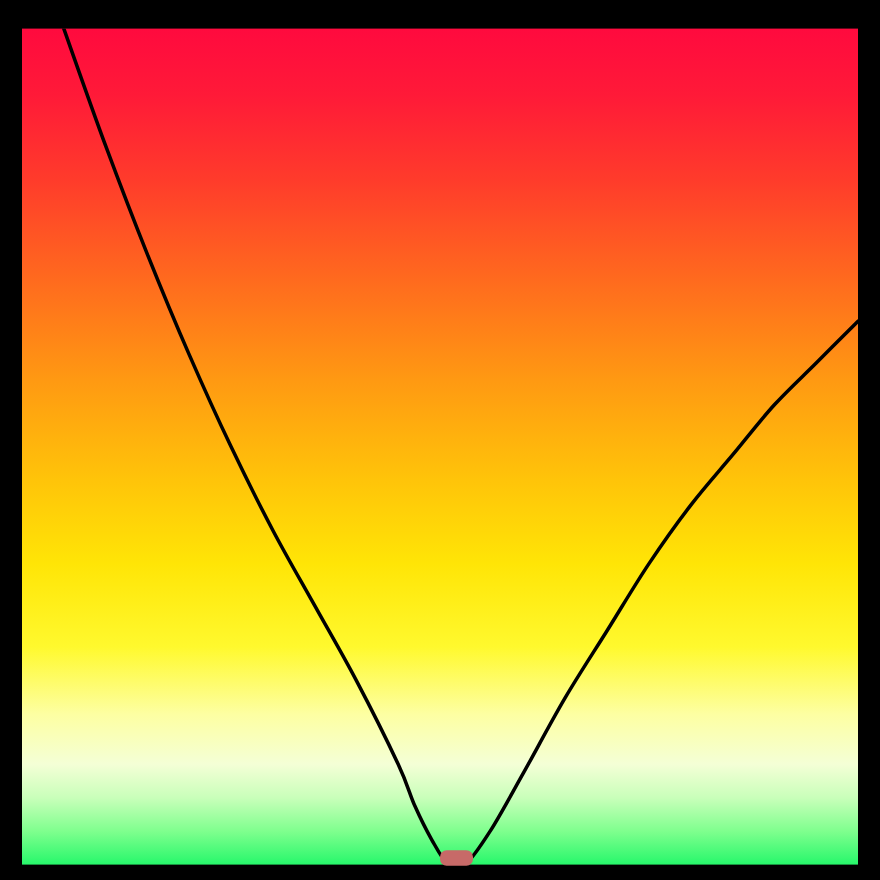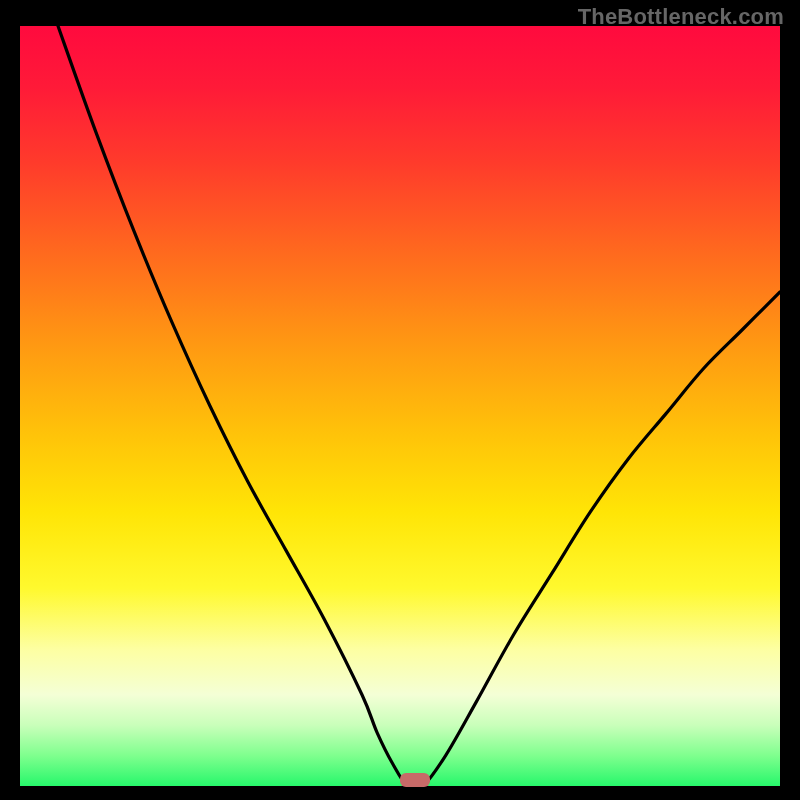--- a/index.html
+++ b/index.html
@@ -66,21 +66,20 @@
     width: 100%;
     height: 100%;
     pointer-events: none;
   }
 </style>
 </head>
 <body>
 
 <div class="frame">
 
-  <div class="watermark">TheBottleneck.com</div>
 
   <div class="plot">
     <div class="gradient"></div>
 
     <svg class="curve" viewBox="0 0 760 760" preserveAspectRatio="none">
       <path fill="none" stroke="#000000" stroke-width="3.2" stroke-linecap="round" d="M 38.0 0.0 C 44.3 17.7 63.3 72.2 76.0 106.4 C 88.7 140.6 101.3 173.5 114.0 205.2 C 126.7 236.9 139.3 267.3 152.0 296.4 C 164.7 325.5 177.3 353.4 190.0 380.0 C 202.7 406.6 215.3 431.9 228.0 456.0 C 240.7 480.1 253.3 501.6 266.0 524.4 C 278.7 547.2 291.3 568.7 304.0 592.8 C 316.7 616.9 333.1 649.8 342.0 668.8 C 350.9 687.8 352.1 695.4 357.2 706.8 C 362.3 718.2 367.3 728.3 372.4 737.2 C 377.5 746.1 382.5 756.2 387.6 760.0 C 392.7 763.8 396.5 765.1 402.8 760.0 C 409.1 754.9 416.7 743.5 425.6 729.6 C 434.5 715.7 444.6 696.7 456.0 676.4 C 467.4 656.1 481.3 629.5 494.0 608.0 C 506.7 586.5 519.3 567.5 532.0 547.2 C 544.7 526.9 557.3 505.4 570.0 486.4 C 582.7 467.4 595.3 449.7 608.0 433.2 C 620.7 416.7 633.3 402.8 646.0 387.6 C 658.7 372.4 671.3 355.9 684.0 342.0 C 696.7 328.1 709.3 316.7 722.0 304.0 C 734.7 291.3 753.7 272.3 760.0 266.0"></path>
     </svg>
 
     <div class="marker" style="left: 380px; top: 747.08px; width: 30.4px; height: 13.68px; background: rgb(199, 106, 104);"></div>
   </div>

